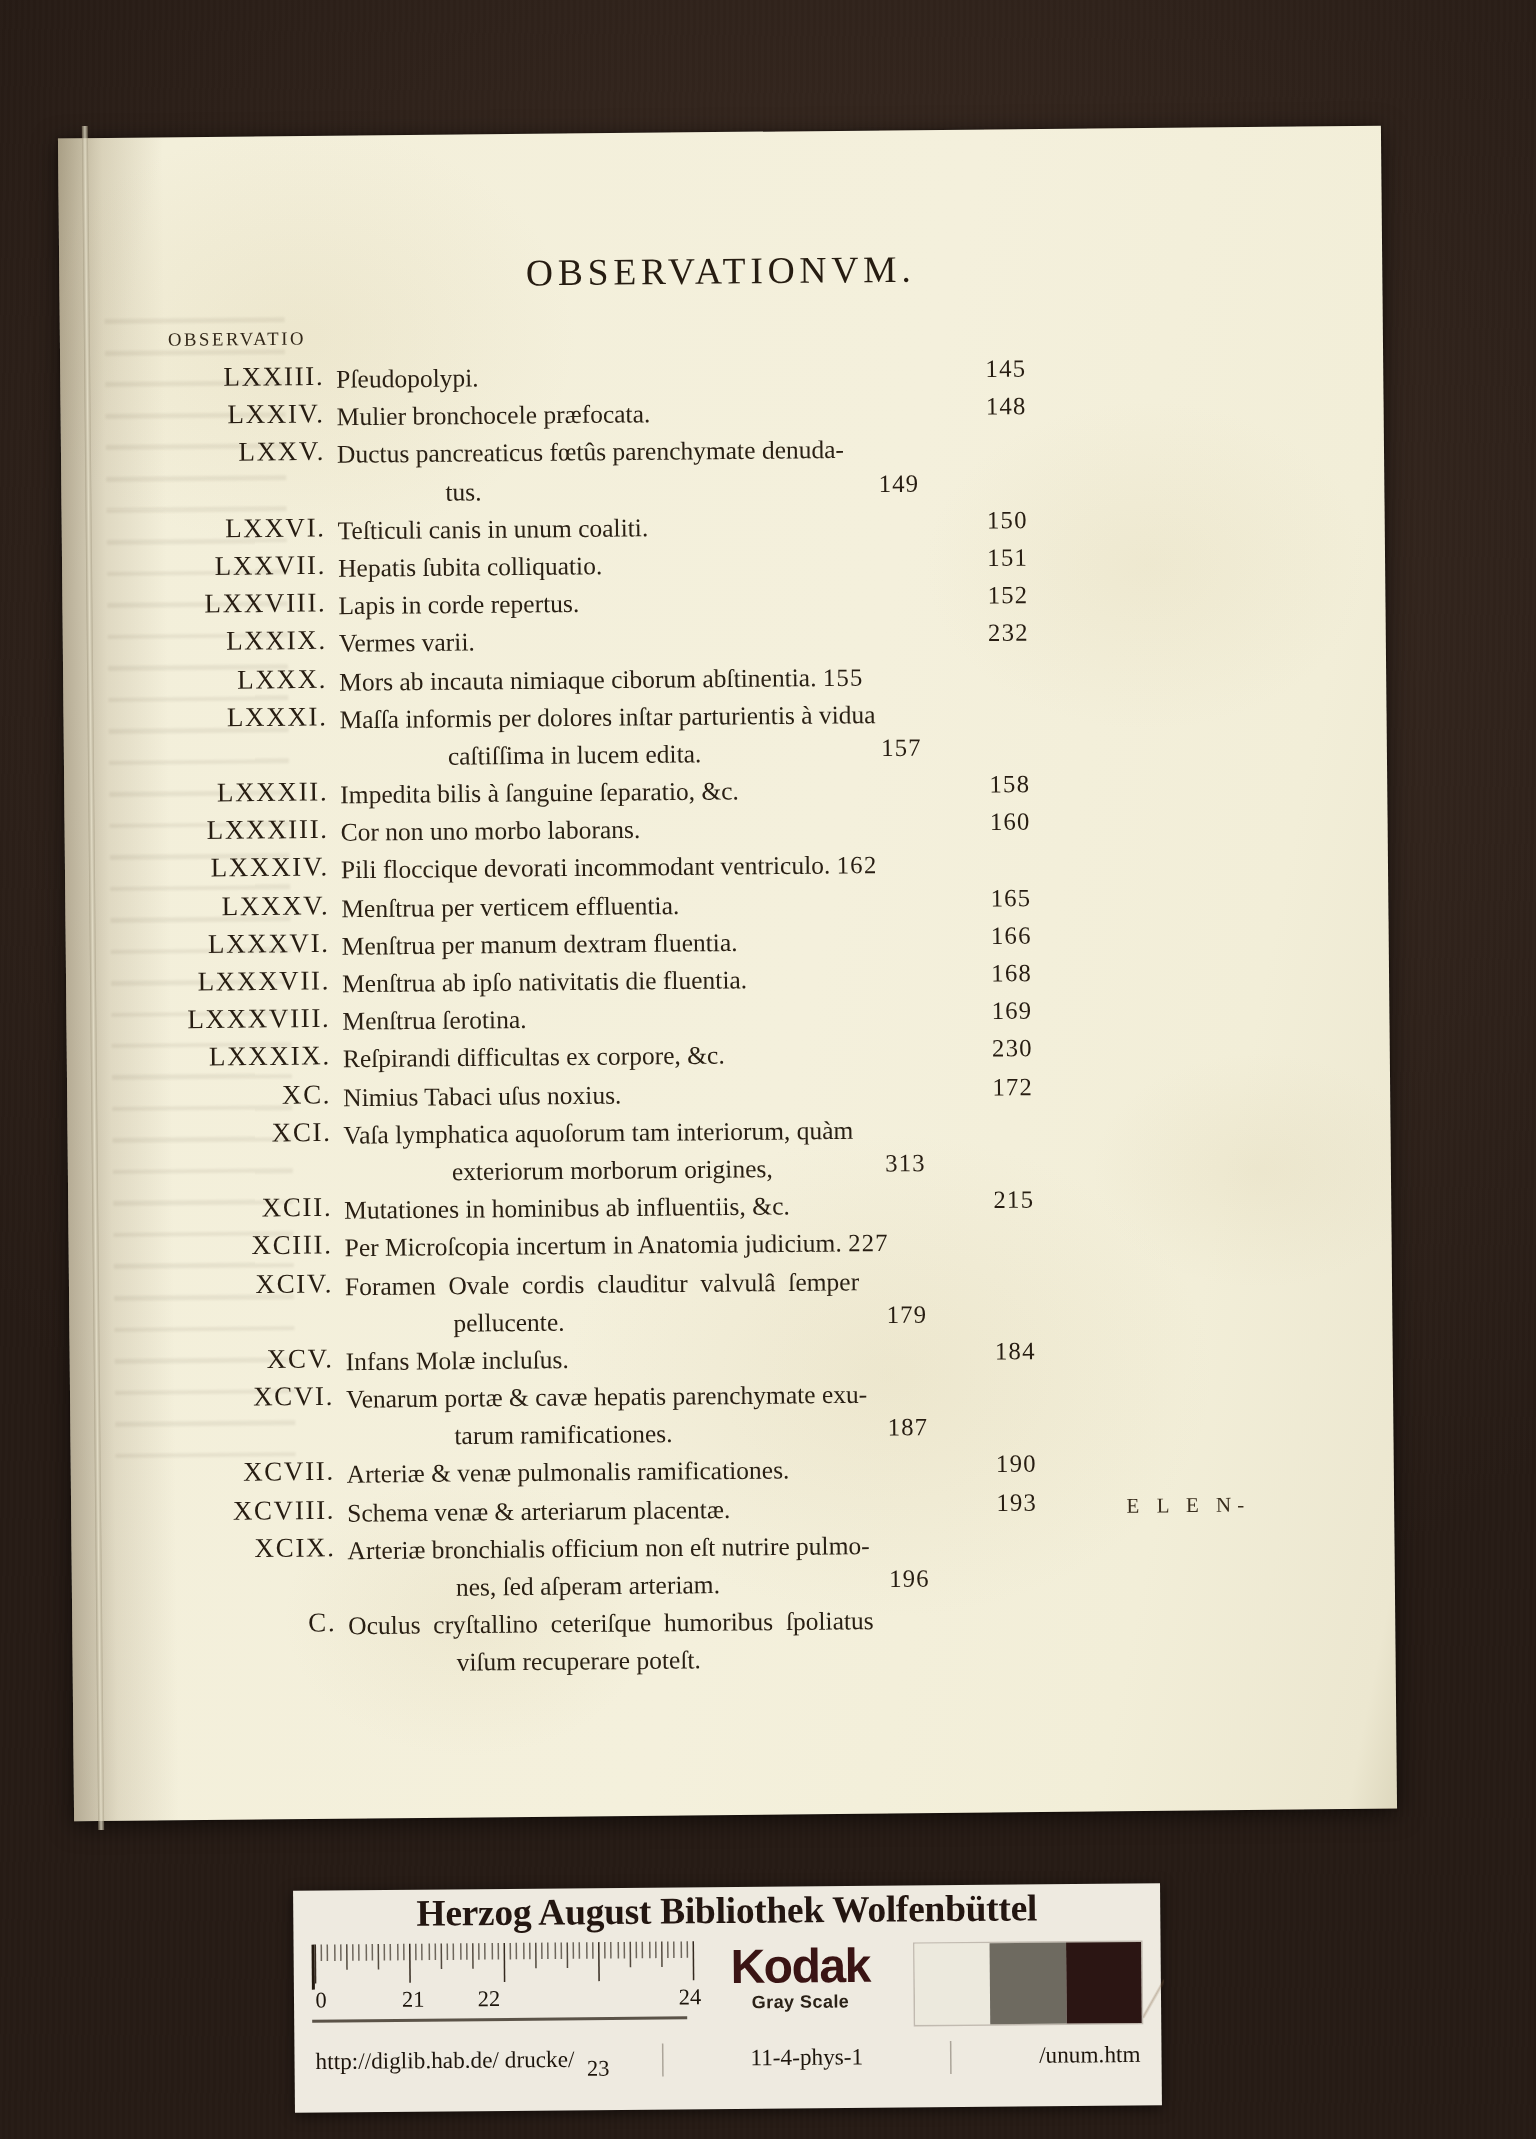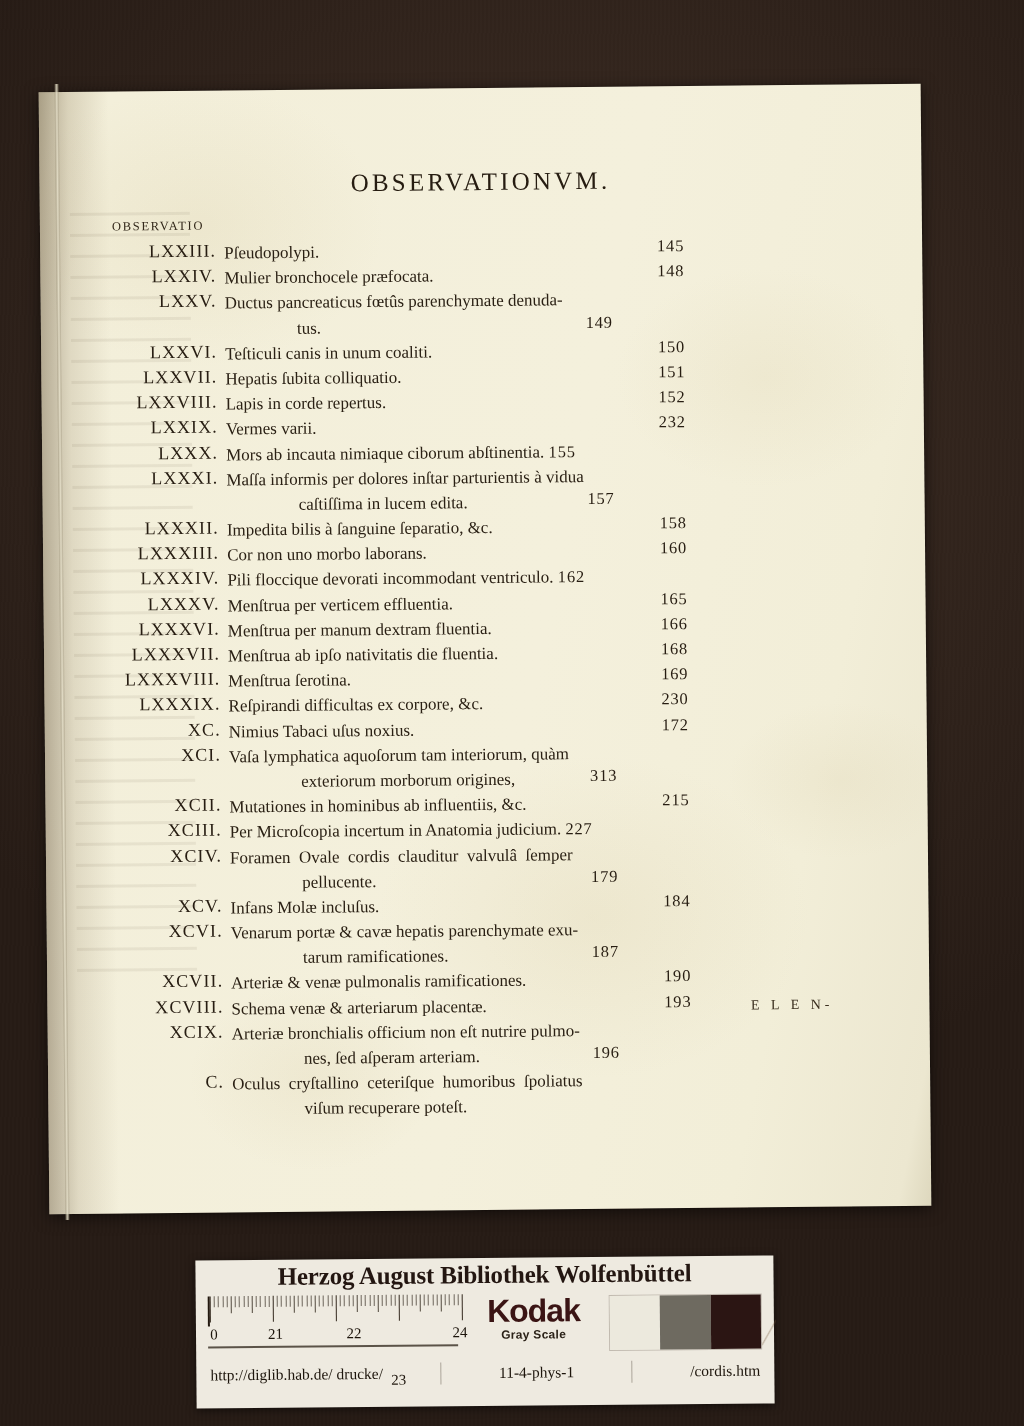--- a/index.html
+++ b/index.html
@@ -392,37 +392,37 @@
           <i style="left: 231px; height: 17px; opacity: 0.8;"></i>
           <i style="left: 235.2px; height: 11px; opacity: 0.65;"></i>
           <i style="left: 239.4px; height: 11px; opacity: 0.65;"></i>
           <i style="left: 243.6px; height: 11px; opacity: 0.65;"></i>
           <i style="left: 247.8px; height: 11px; opacity: 0.65;"></i>
           <i style="left: 252px; height: 26px; opacity: 0.95;"></i>
         </div>
       <div class="rulerlabels" id="rulerlabels">
           <span style="left: 6px;">0</span>
           <span style="left: 67.5px;">21</span>
-          <span style="left: 146px;">22</span>
+          <span style="left: 118px;">22</span>
           <span style="left: 190.4px; margin-top: 47px;">23</span>
           <span style="left: 251.9px;">24</span>
         </div>
       <div class="rulerbase"></div>
     </div>
     <div class="kodak">
       <div class="kword">Kodak</div>
       <div class="gs">Gray Scale</div>
     </div>
     <div class="patches" id="patches">
         <div style="background: rgb(236, 233, 221);"></div>
         <div style="background: rgb(110, 106, 96);"></div>
         <div style="background: rgb(43, 21, 19);"></div>
       </div>
   </div>
   <div class="botrow">
     <span>http://diglib.hab.de/ drucke/</span>
     <div class="sep"></div>
     <span>11-4-phys-1</span>
     <div class="sep"></div>
-    <span>/cordis.htm</span>
+    <span>/unum.htm</span>
   </div>
   <div class="frayed"></div>
 </div>
 
 </body></html>

